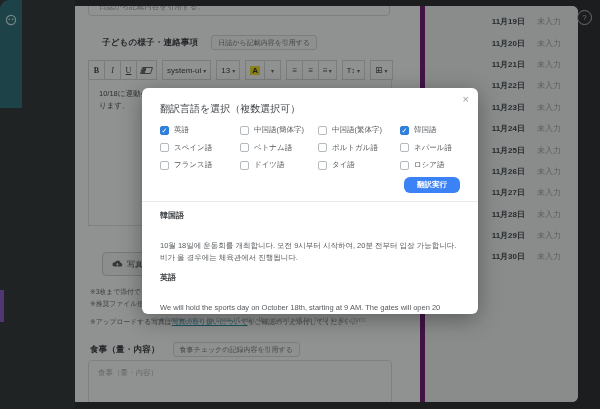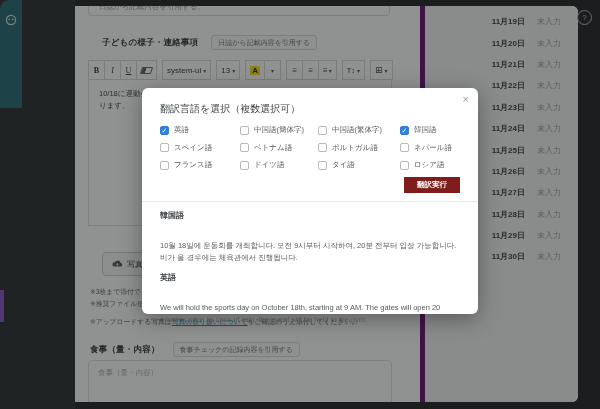--- a/index.html
+++ b/index.html
@@ -63,21 +63,21 @@
          box-shadow:0 5px 22px rgba(0,0,0,.35);box-sizing:border-box;padding:14px 18px 10px;}
   #modal-close{position:absolute;right:9px;top:6px;font-size:11px;color:#9aa0a3;line-height:1;}
   #modal-title{font-size:10px;font-weight:normal;color:#3a3f42;}
   #lang-grid{margin-top:9px;display:grid;grid-template-columns:80px 78px 82px auto;row-gap:7.5px;}
   .lang-item{display:flex;align-items:center;gap:5px;}
   .cb{width:9px;height:9px;box-sizing:border-box;border:1px solid #b4b9bc;border-radius:2px;background:#fff;
       display:flex;align-items:center;justify-content:center;font-size:7px;color:#fff;line-height:1;}
   .cb.checked{background:#2f7fdb;border-color:#2f7fdb;}
   .lang-label{font-size:7.5px;color:#55595c;}
   #run-row{display:flex;justify-content:flex-end;margin-top:7px;}
-  #run-btn{background:#7f1d1d;color:#fff;font-size:7.5px;font-weight:bold;border-radius:0;
+  #run-btn{background:#3b82f6;color:#fff;font-size:7.5px;font-weight:bold;border-radius:6px;
            padding:4px 13px;line-height:1;}
   #modal-divider{height:1px;background:#e8eaeb;margin:8px -18px 0;}
   .result-lang{font-size:8px;font-weight:bold;color:#3a3f42;margin-top:8px;}
   .result-text{font-size:7.5px;color:#55595c;line-height:1.6;margin-top:19px;width:300px;}
   #insert-row{display:flex;justify-content:flex-end;margin-top:1px;}
   #insert-btn{background:#fff;border:1px solid #35aec5;color:#1f9fb8;font-size:7.5px;font-weight:bold;
               border-radius:10px;padding:3.5px 15px;line-height:1;}
 </style>
 </head>
 <body>

